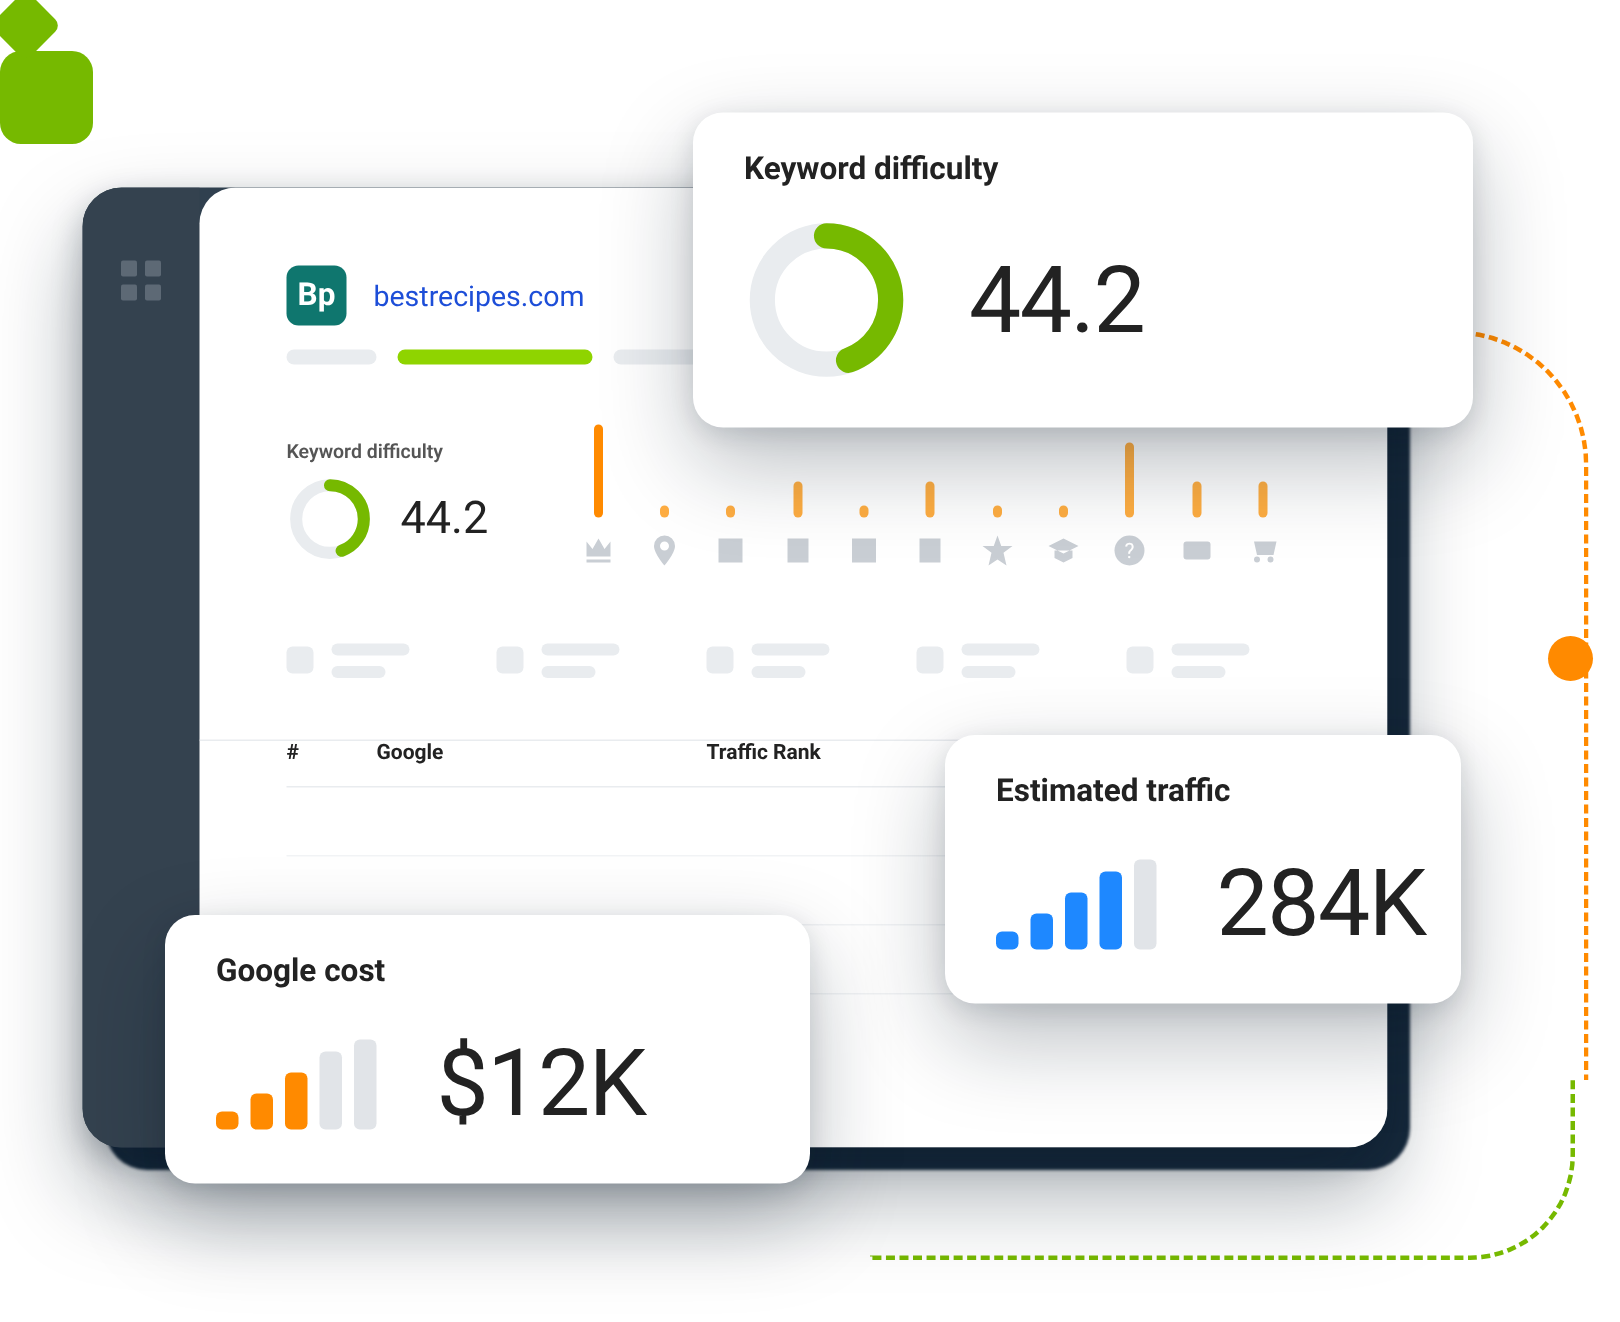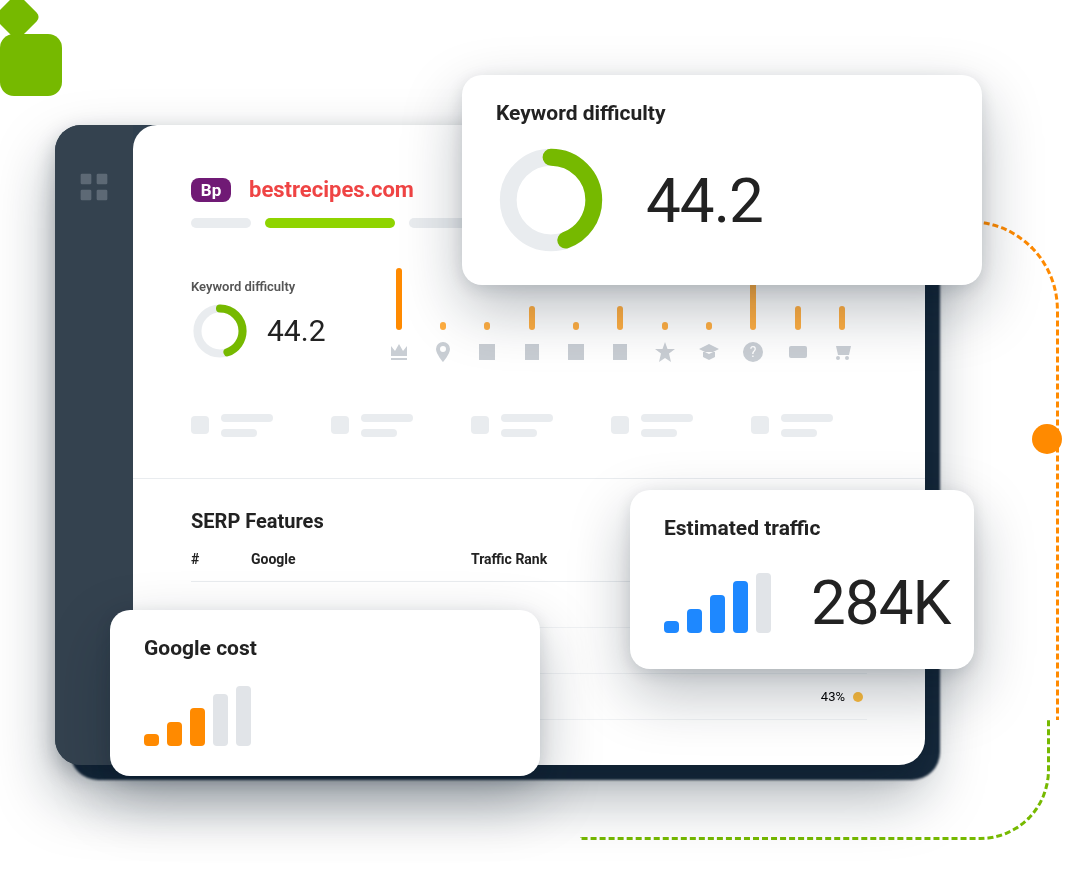--- a/index.html
+++ b/index.html
@@ -79,25 +79,25 @@
     border-radius:24px 0 0 0;
     padding:52px 58px 0 58px;
     position:relative;
     overflow:hidden;
   }
   .domain-row{
     display:flex; align-items:center; gap:18px;
     margin-bottom:14px;
   }
   .favicon{
-    width:40px;height:24px;border-radius:8px;background:#701a75;
+    width:40px;height:40px;border-radius:8px;background:#0f766e;
     display:flex;align-items:center;justify-content:center;
-    color:#fff;font-weight:700;font-size:17px;
-  }
-  .domain-text{ font-size:22px; font-weight:700; color:#ef4444; }
+    color:#fff;font-weight:700;font-size:21px;
+  }
+  .domain-text{ font-size:19px; font-weight:400; color:#1d4ed8; }
   .skel-bars{ display:flex; gap:14px; margin:16px 0 40px 0; }
   .skel-bars span{ height:10px; border-radius:5px; background:#e9ecef; }
   .skel-bars .a{width:60px}
   .skel-bars .b{width:130px; background:#8fd400;}
   .skel-bars .c{width:90px}
   .skel-bars .d{width:110px}
 
   .kw-row{ display:flex; align-items:center; gap:28px; }
   .kw-block .lbl{font-size:13px;color:#555;font-weight:600;margin-bottom:8px;display:block;}
   .kw-block .body{display:flex;align-items:center;gap:18px;}
@@ -313,21 +313,20 @@
             <div class="sq"></div>
             <div class="lines">
               <span class="l1"></span>
               <span class="l2"></span>
             </div>
           </div>
       </div>
 
       <div class="divider"></div>
 
-      <div class="section-title">SERP Features</div>
 
       <div class="thead">
         <span class="c1">#</span>
         <span class="c2">Google</span>
         <span class="c3">Traffic Rank</span>
         <span class="c4">Go</span>
       </div>
       <div class="trow"></div>
       <div class="trow"></div>
       <div class="trow" style="display:flex;justify-content:flex-end;align-items:center;gap:8px;padding-right:4px;">
@@ -365,16 +364,17 @@
   <div class="metric metric-tc">
     <div class="title">Google cost</div>
     <div class="body">
       <div class="bars">
         <span class="fill h1"></span>
           <span class="fill h2"></span>
           <span class="fill h3"></span>
           <span class="mute h4"></span>
           <span class="mute h5"></span>
       </div>
+      <span class="value">$12K</span>
     </div>
   </div>
 
 </div>
 
 </body></html>

